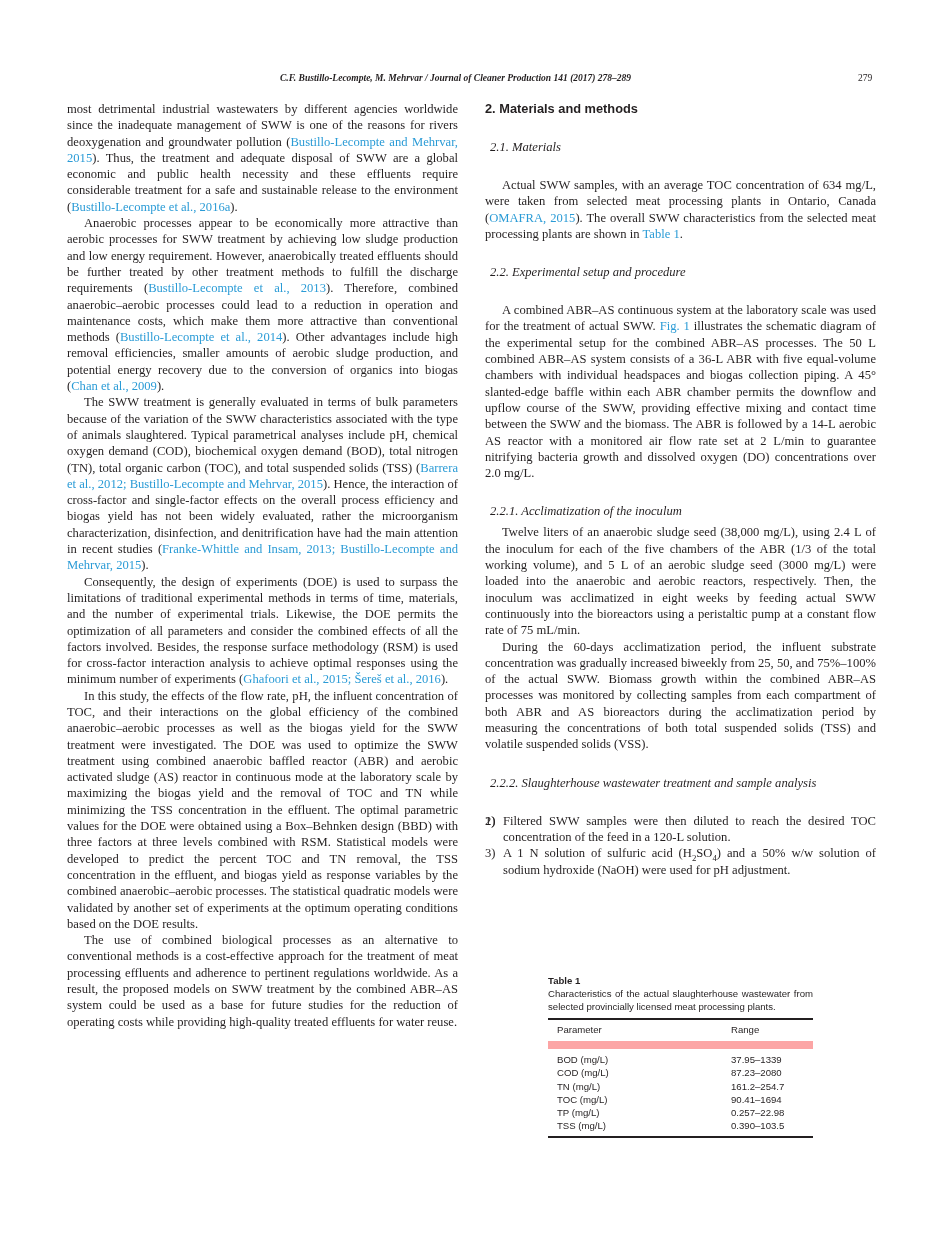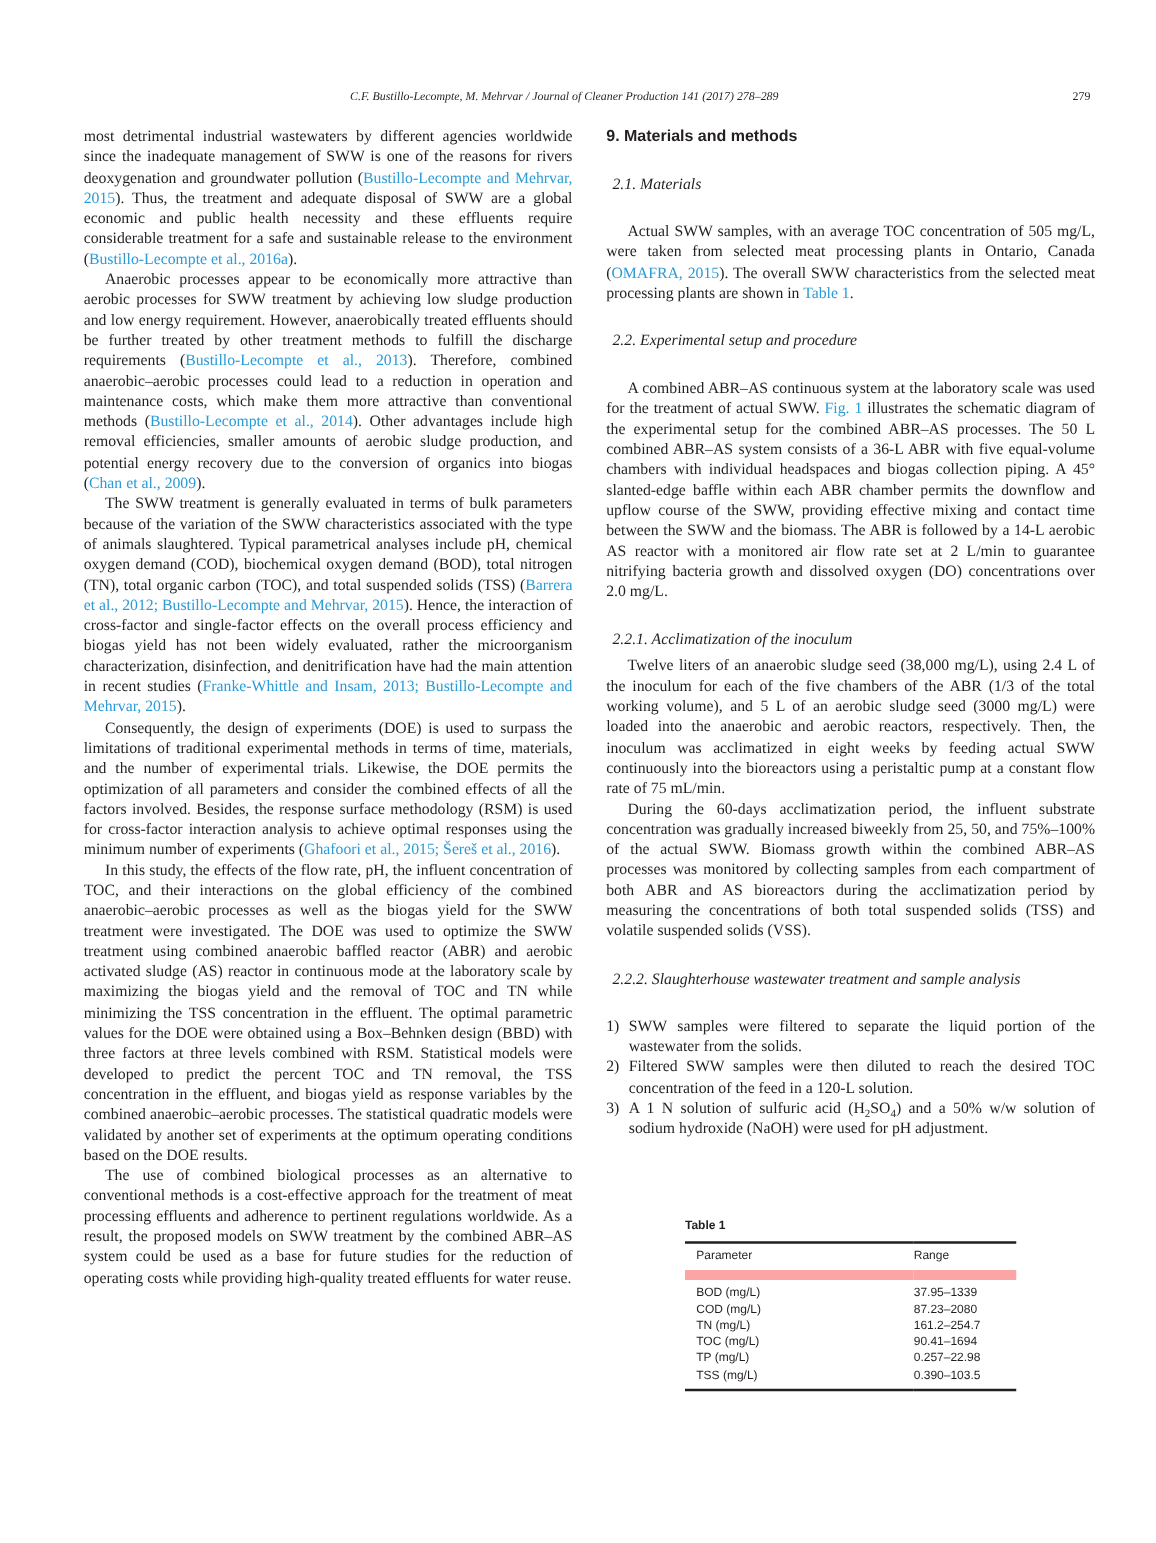--- a/index.html
+++ b/index.html
@@ -1,20 +1,20 @@
 <!DOCTYPE html>
 <html><head>
 <meta charset="utf-8">
 <style>
   html, body { margin: 0; padding: 0; background: #ffffff; }
   body { width: 925px; height: 1234px; position: relative; overflow: hidden;
          font-family: "Liberation Serif", "DejaVu Serif", serif; color: #231f20; }
   .header { position: absolute; top: 73px; left: 0; width: 925px; height: 14px;
             font-style: italic; font-size: 9.5px; }
-  .header .running { position: absolute; left: 280px; top: 0; }
+  .header .running { position: absolute; left: 280px; top: 0; font-weight: bold; }
   .header .pageno { position: absolute; left: 858px; top: 0; font-style: normal; }
   .col { position: absolute; top: 101px; width: 391px; font-size: 12.6px; line-height: 16.3px; }
   .col.left { left: 67px; }
   .col.right { left: 485px; width: 391px; }
   p { margin: 0; text-align: justify; text-indent: 17px; hyphens: auto; }
   p.noindent { text-indent: 0; }
   a, .cite { color: #2a9bd6; text-decoration: none; }
   h2 { margin: 0; font-size: 12.8px; font-weight: bold; line-height: 16px; font-family: "Liberation Sans", "DejaVu Sans", sans-serif; letter-spacing: 0px; }
   h3 { margin: 5px; font-size: 12.6px; font-weight: normal; font-style: italic; line-height: 16px; }
   .gap-s { height: 17px; }
@@ -47,45 +47,46 @@
 <div class="col left">
   <p class="noindent"><span>most detrimental industrial wastewaters by different agencies worldwide since the inadequate management of SWW is one of the reasons for rivers deoxygenation and groundwater pollution (</span><a>Bustillo-Lecompte and Mehrvar, 2015</a><span>). Thus, the treatment and adequate disposal of SWW are a global economic and public health necessity and these effluents require considerable treatment for a safe and sustainable release to the environment (</span><a>Bustillo-Lecompte et al., 2016a</a><span>).</span></p>
   <p><span>Anaerobic processes appear to be economically more attractive than aerobic processes for SWW treatment by achieving low sludge production and low energy requirement. However, anaerobically treated effluents should be further treated by other treatment methods to fulfill the discharge requirements (</span><a>Bustillo-Lecompte et al., 2013</a><span>). Therefore, combined anaerobic–aerobic processes could lead to a reduction in operation and maintenance costs, which make them more attractive than conventional methods (</span><a>Bustillo-Lecompte et al., 2014</a><span>). Other advantages include high removal efficiencies, smaller amounts of aerobic sludge production, and potential energy recovery due to the conversion of organics into biogas (</span><a>Chan et al., 2009</a><span>).</span></p>
   <p><span>The SWW treatment is generally evaluated in terms of bulk parameters because of the variation of the SWW characteristics associated with the type of animals slaughtered. Typical parametrical analyses include pH, chemical oxygen demand (COD), biochemical oxygen demand (BOD), total nitrogen (TN), total organic carbon (TOC), and total suspended solids (TSS) (</span><a>Barrera et al., 2012; Bustillo-Lecompte and Mehrvar, 2015</a><span>). Hence, the interaction of cross-factor and single-factor effects on the overall process efficiency and biogas yield has not been widely evaluated, rather the microorganism characterization, disinfection, and denitrification have had the main attention in recent studies (</span><a>Franke-Whittle and Insam, 2013; Bustillo-Lecompte and Mehrvar, 2015</a><span>).</span></p>
   <p><span>Consequently, the design of experiments (DOE) is used to surpass the limitations of traditional experimental methods in terms of time, materials, and the number of experimental trials. Likewise, the DOE permits the optimization of all parameters and consider the combined effects of all the factors involved. Besides, the response surface methodology (RSM) is used for cross-factor interaction analysis to achieve optimal responses using the minimum number of experiments (</span><a>Ghafoori et al., 2015; Šereš et al., 2016</a><span>).</span></p>
   <p>In this study, the effects of the flow rate, pH, the influent concentration of TOC, and their interactions on the global efficiency of the combined anaerobic–aerobic processes as well as the biogas yield for the SWW treatment were investigated. The DOE was used to optimize the SWW treatment using combined anaerobic baffled reactor (ABR) and aerobic activated sludge (AS) reactor in continuous mode at the laboratory scale by maximizing the biogas yield and the removal of TOC and TN while minimizing the TSS concentration in the effluent. The optimal parametric values for the DOE were obtained using a Box–Behnken design (BBD) with three factors at three levels combined with RSM. Statistical models were developed to predict the percent TOC and TN removal, the TSS concentration in the effluent, and biogas yield as response variables by the combined anaerobic–aerobic processes. The statistical quadratic models were validated by another set of experiments at the optimum operating conditions based on the DOE results.</p>
   <p>The use of combined biological processes as an alternative to conventional methods is a cost-effective approach for the treatment of meat processing effluents and adherence to pertinent regulations worldwide. As a result, the proposed models on SWW treatment by the combined ABR–AS system could be used as a base for future studies for the reduction of operating costs while providing high-quality treated effluents for water reuse.</p>
 </div>
 
 <div class="col right">
-  <h2>9.  Materials and methods</h2>
+  <h2>2.  Materials and methods</h2>
   <div class="gap-s"></div>
   <h3>2.1.  Materials</h3>
   <div class="gap-m"></div>
-  <p><span>Actual SWW samples, with an average TOC concentration of 505 mg/L, were taken from selected meat processing plants in Ontario, Canada (</span><a>OMAFRA, 2015</a><span>). The overall SWW characteristics from the selected meat processing plants are shown in </span><a>Table 1</a><span>.</span></p>
+  <p><span>Actual SWW samples, with an average TOC concentration of 634 mg/L, were taken from selected meat processing plants in Ontario, Canada (</span><a>OMAFRA, 2015</a><span>). The overall SWW characteristics from the selected meat processing plants are shown in </span><a>Table 1</a><span>.</span></p>
   <div class="gap-m"></div>
   <h3>2.2.  Experimental setup and procedure</h3>
   <div class="gap-m"></div>
   <p><span>A combined ABR–AS continuous system at the laboratory scale was used for the treatment of actual SWW. </span><a>Fig. 1</a><span> illustrates the schematic diagram of the experimental setup for the combined ABR–AS processes. The 50 L combined ABR–AS system consists of a 36-L ABR with five equal-volume chambers with individual headspaces and biogas collection piping. A 45° slanted-edge baffle within each ABR chamber permits the downflow and upflow course of the SWW, providing effective mixing and contact time between the SWW and the biomass. The ABR is followed by a 14-L aerobic AS reactor with a monitored air flow rate set at 2 L/min to guarantee nitrifying bacteria growth and dissolved oxygen (DO) concentrations over 2.0 mg/L.</span></p>
   <div class="gap-m"></div>
   <h3>2.2.1.  Acclimatization of the inoculum</h3>
   <p>Twelve liters of an anaerobic sludge seed (38,000 mg/L), using 2.4 L of the inoculum for each of the five chambers of the ABR (1/3 of the total working volume), and 5 L of an aerobic sludge seed (3000 mg/L) were loaded into the anaerobic and aerobic reactors, respectively. Then, the inoculum was acclimatized in eight weeks by feeding actual SWW continuously into the bioreactors using a peristaltic pump at a constant flow rate of 75 mL/min.</p>
   <p>During the 60-days acclimatization period, the influent substrate concentration was gradually increased biweekly from 25, 50, and 75%–100% of the actual SWW. Biomass growth within the combined ABR–AS processes was monitored by collecting samples from each compartment of both ABR and AS bioreactors during the acclimatization period by measuring the concentrations of both total suspended solids (TSS) and volatile suspended solids (VSS).</p>
   <div class="gap-m"></div>
   <h3>2.2.2.  Slaughterhouse wastewater treatment and sample analysis</h3>
   <div class="gap-m"></div>
   <ol class="steps">
-    <li><span class="num">1)</span><span>SWW samples were filtered to separate the liquid portion of the wastewater from the solids.</span></li>
+    <li><span class="num">1)</span></li>
     <li><span class="num">2)</span><span>Filtered SWW samples were then diluted to reach the desired TOC concentration of the feed in a 120-L solution.</span></li>
     <li><span class="num">3)</span><span>A 1 N solution of sulfuric acid (H</span><sub>2</sub><span>SO</span><sub>4</sub><span>) and a 50% w/w solution of sodium hydroxide (NaOH) were used for pH adjustment.</span></li>
   </ol>
 </div>
 
 <div class="table-block">
   <div class="tlabel">Table 1</div>
+  <div class="tcap">Characteristics of the actual slaughterhouse wastewater from selected provincially licensed meat processing plants.</div>
   <table>
     <thead>
       <tr>
         <th>Parameter</th>
         <th class="range">Range</th>
       </tr>
     </thead>
     <tbody>
       <tr>
           <td>BOD (mg/L)</td>

